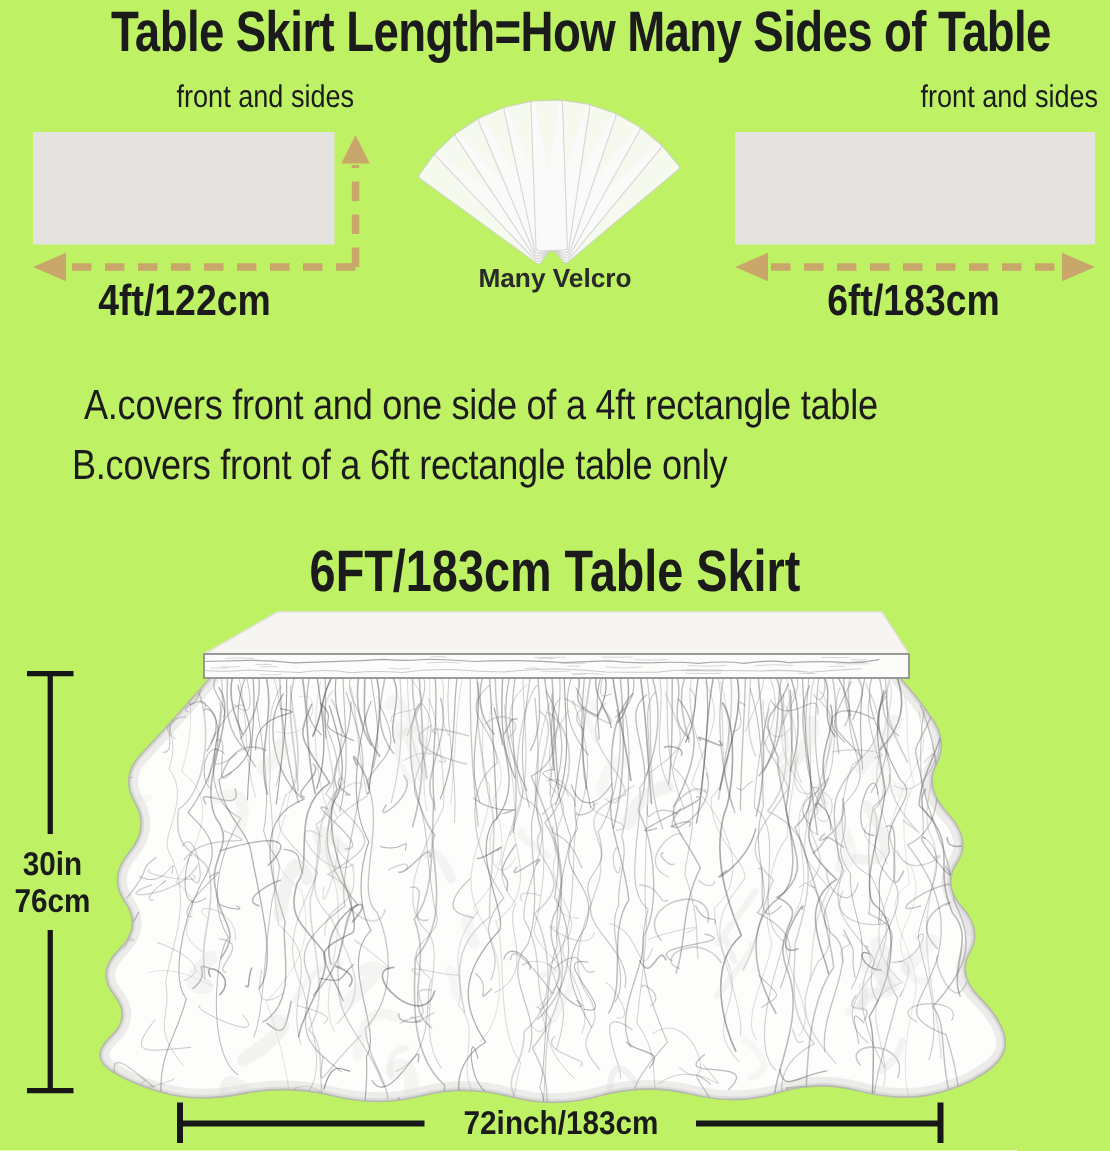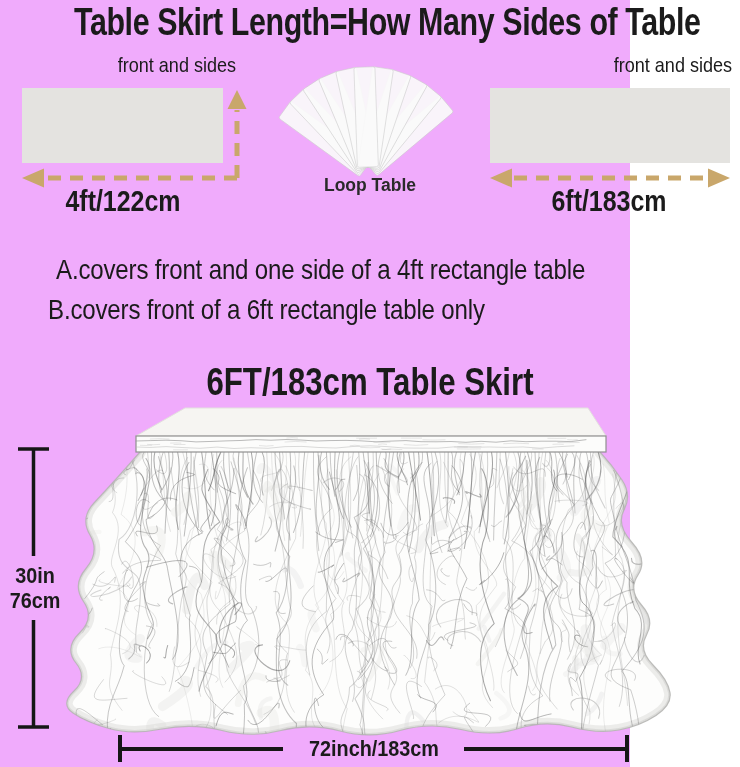--- a/index.html
+++ b/index.html
@@ -1,18 +1,18 @@
 <!DOCTYPE html>
 <html><head>
 <meta charset="utf-8">
 <style>
   *{margin:0;padding:0;box-sizing:border-box}
   html,body{width:740px;height:767px;background:#ffffff;overflow:hidden;
     font-family:"Liberation Sans","DejaVu Sans",sans-serif;color:#1b1b1b}
-  .canvas{position:relative;width:630px;height:767px;background:#f0abfc}
+  .canvas{position:relative;width:740px;height:767px;background:#bef264}
   svg#gfx{position:absolute;top:0;left:0}
   .txt{position:absolute;white-space:nowrap}
   .sx80{transform:scaleX(.80);transform-origin:center}
   .sx86{transform:scaleX(.86);transform-origin:center}
   .sx86l{transform:scaleX(.86);transform-origin:left center}
   .sx90{transform:scaleX(.90);transform-origin:center}
   .title{top:1px;left:0;width:740px;text-align:center;font-size:38px;font-weight:700;letter-spacing:-.5px}
   .small-label{font-size:21px;font-weight:400;text-align:right;width:240px;top:53px}
   .lbl-a{left:6px}
   .lbl-b{left:502px}
@@ -557,21 +557,21 @@
         </clipPath>
       </defs>
     </svg>
 
   <div class="txt title sx80">Table Skirt Length=How Many Sides of Table</div>
 
   <div class="txt small-label lbl-a"><span class="sx86" style="display:inline-block">front and sides</span></div>
   <div class="txt small-label lbl-b"><span class="sx86" style="display:inline-block">front and sides</span></div>
 
   <div class="txt velcro-cap">
-    <div>Loop Table</div>
+    <div>Many Velcro</div>
   </div>
 
   <div class="txt dim-label dim-a sx86">4ft/122cm</div>
   <div class="txt dim-label dim-b sx86">6ft/183cm</div>
 
   <div class="txt note note-a sx86l">A.covers front and one side of a 4ft rectangle table</div>
   <div class="txt note note-b sx86l">B.covers front of a 6ft rectangle table only</div>
 
   <div class="txt heading sx80">6FT/183cm Table Skirt</div>
 

